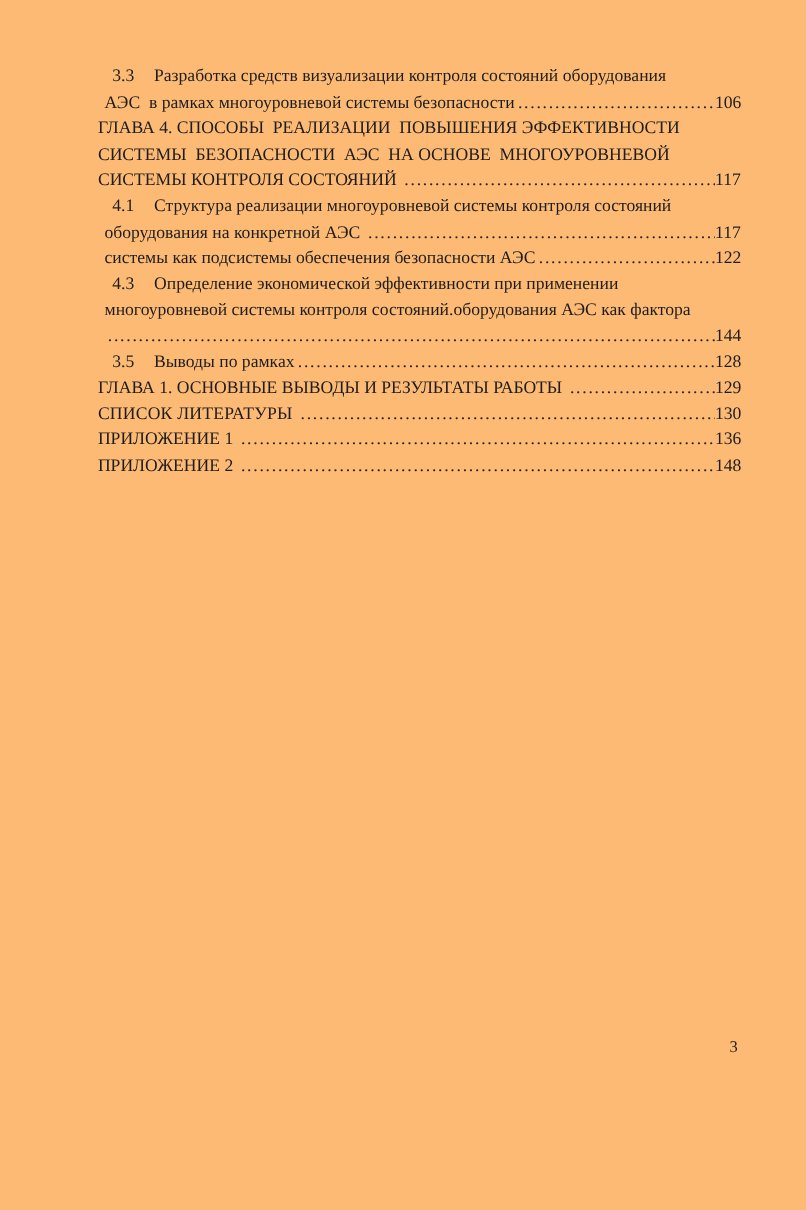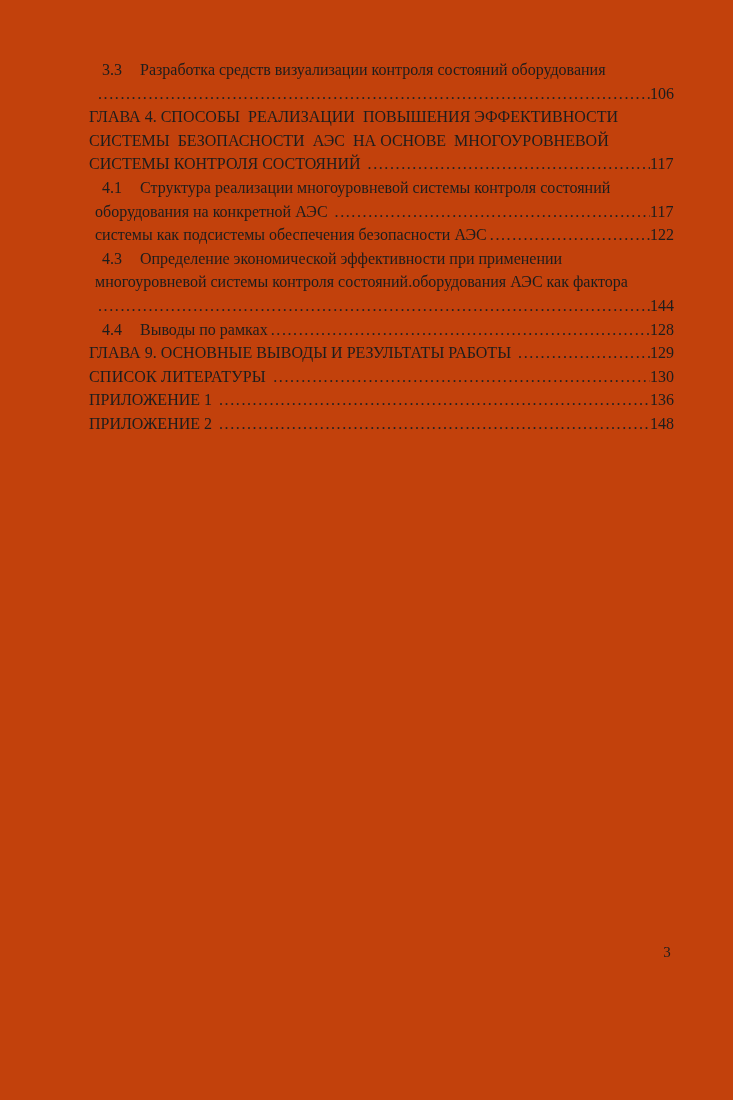--- a/index.html
+++ b/index.html
@@ -4,21 +4,21 @@
 <style>
   html, body {
     margin: 0;
     padding: 0;
     background: #ffffff;
   }
   .page {
     position: relative;
     width: 733px;
     height: 1100px;
-    background: #c2410c;
+    background: #fdba74;
     font-family: "Liberation Serif", "DejaVu Serif", serif;
     color: #1d1d1d;
     overflow: hidden;
   }
   .toc {
     position: absolute;
     left: 89px;
     top: 58px;
     width: 587px;
   }
@@ -74,20 +74,21 @@
 
   <main class="toc">
     <div class="row item">
       <span class="num">3.3</span>
       <span class="text">Разработка средств визуализации контроля состояний оборудования</span>
 
     </div>
 
     <div class="row cont">
 
+      <span class="text">АЭС  в рамках многоуровневой системы безопасности</span>
       <span class="leader">....................................................................................................................................................................................................................................................................</span>
       <span class="page-ref">106</span>
     </div>
 
     <div class="row chapter">
 
       <span class="text">ГЛАВА 4. СПОСОБЫ  РЕАЛИЗАЦИИ  ПОВЫШЕНИЯ ЭФФЕКТИВНОСТИ</span>
 
     </div>
 
@@ -137,29 +138,29 @@
 
     </div>
 
     <div class="row cont">
 
       <span class="leader">....................................................................................................................................................................................................................................................................</span>
       <span class="page-ref">144</span>
     </div>
 
     <div class="row item">
-      <span class="num">4.4</span>
+      <span class="num">3.5</span>
       <span class="text">Выводы по рамках</span>
       <span class="leader">....................................................................................................................................................................................................................................................................</span>
       <span class="page-ref">128</span>
     </div>
 
     <div class="row chapter">
 
-      <span class="text">ГЛАВА 9. ОСНОВНЫЕ ВЫВОДЫ И РЕЗУЛЬТАТЫ РАБОТЫ </span>
+      <span class="text">ГЛАВА 1. ОСНОВНЫЕ ВЫВОДЫ И РЕЗУЛЬТАТЫ РАБОТЫ </span>
       <span class="leader">....................................................................................................................................................................................................................................................................</span>
       <span class="page-ref">129</span>
     </div>
 
     <div class="row chapter-bold">
 
       <span class="text">СПИСОК ЛИТЕРАТУРЫ </span>
       <span class="leader">....................................................................................................................................................................................................................................................................</span>
       <span class="page-ref">130</span>
     </div>

